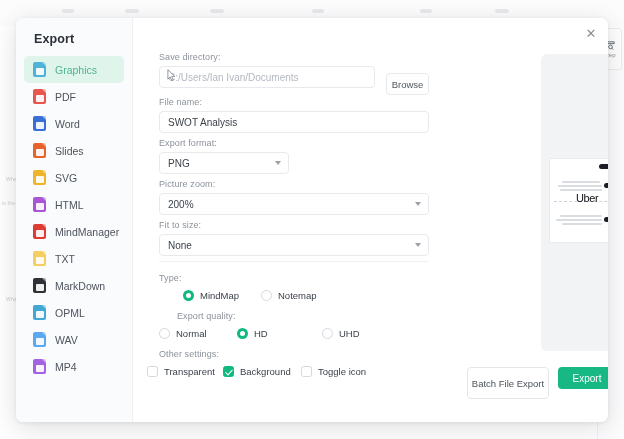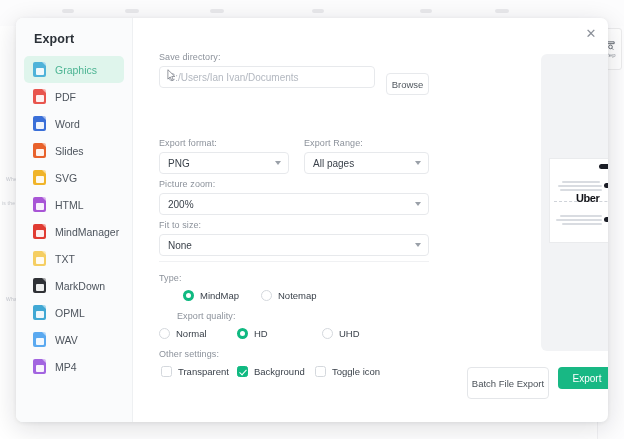--- a/index.html
+++ b/index.html
@@ -88,21 +88,21 @@
   
   #preview{
     position:absolute;left:408px;top:36px;width:155px;height:297px;
     background:#f2f3f5;border-radius:6px;
   }
   #preview-card{
     position:absolute;left:9px;top:105px;width:137px;height:83px;background:#fff;
     box-shadow:0 0 0 1px rgba(0,0,0,.03);overflow:hidden;
   }
   .pv-axis-h{position:absolute;left:4px;top:42px;width:129px;height:0;border-top:1px dashed #cfd3d9;}
-  .pv-brand{position:absolute;left:26px;top:33px;font-size:11px;font-weight:bold;color:#111217;letter-spacing:-.4px;}
+  .pv-brand{position:absolute;left:26px;top:33px;font-size:11px;font-weight:normal;color:#111217;letter-spacing:-.4px;}
   .pv-node{position:absolute;height:5px;background:#1b1d26;border-radius:2.5px;}
   .pv-line{position:absolute;height:1.5px;background:#d9dce1;border-radius:1px;}
   .pv-top{position:absolute;left:49px;top:5px;width:38px;height:5px;background:#1b1d26;border-radius:2.5px;}
 
   
   #batch-btn{
     position:absolute;left:451px;top:385px;width:82px;height:32px;box-sizing:border-box;
     border:1px solid #e4e6e9;border-radius:4px;background:#fff;color:#4a5158;font-size:9.5px;
     display:flex;align-items:center;justify-content:center;cursor:pointer;
   }
@@ -226,36 +226,33 @@
   </div>
 
   <div id="form">
 
     <div class="field" style="left:26px;top:34px;width:244px;">
       <div class="flabel">Save directory:</div>
       <div class="inp ph" style="width:216px;">C:/Users/Ian Ivan/Documents</div>
     </div>
     <div id="browse-btn" style="left:253px;top:55px;">Browse</div>
 
+    <div class="field" style="left:26px;top:79px;width:270px;">
+      <div class="flabel">File name:</div>
+      <div class="inp" style="width:270px;">SWOT Analysis</div>
+    </div>
 
     <div class="field" style="left:26px;top:120px;width:130px;">
       <div class="flabel">Export format:</div>
       <div class="sel" style="width:130px;text-align:right;">
         <span>PNG</span>
         <span class="caret"></span>
       </div>
     </div>
 
-    <div class="field" style="left:171px;top:120px;width:125px;">
-      <div class="flabel">Export Range:</div>
-      <div class="sel" style="width:125px;">
-        <span>All pages</span>
-        <span class="caret"></span>
-      </div>
-    </div>
 
     <div class="field" style="left:26px;top:161px;width:270px;">
       <div class="flabel">Picture zoom:</div>
       <div class="sel" style="width:270px;">
         <span>200%</span>
         <span class="caret"></span>
       </div>
     </div>
 
     <div class="field" style="left:26px;top:202px;width:270px;">
@@ -296,21 +293,21 @@
       </div>
       <div class="opt">
         <span class="radio"></span>
         <span>UHD</span>
       </div>
     </div>
 
     <div class="field" style="left:26px;top:331px;">
       <div class="flabel">Other settings:</div>
     </div>
-    <div class="opt-row" style="left:28px;top:348px;">
+    <div class="opt-row" style="left:14px;top:348px;">
       <div class="opt" style="width:76px;">
         <span class="chk"></span>
         <span>Transparent</span>
       </div>
       <div class="opt" style="width:78px;">
         <span class="chk on"></span>
         <span>Background</span>
       </div>
       <div class="opt">
         <span class="chk"></span>

